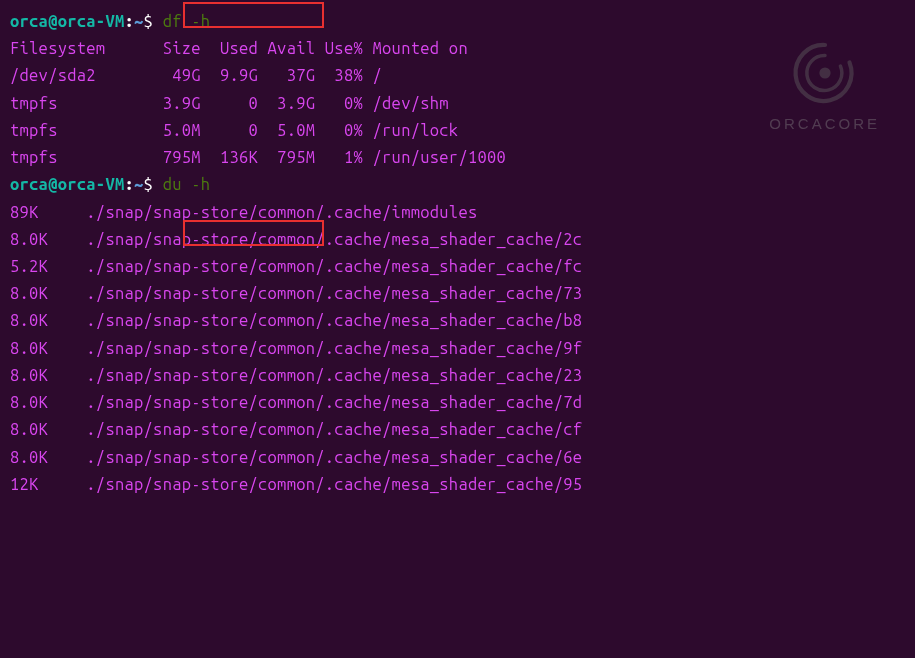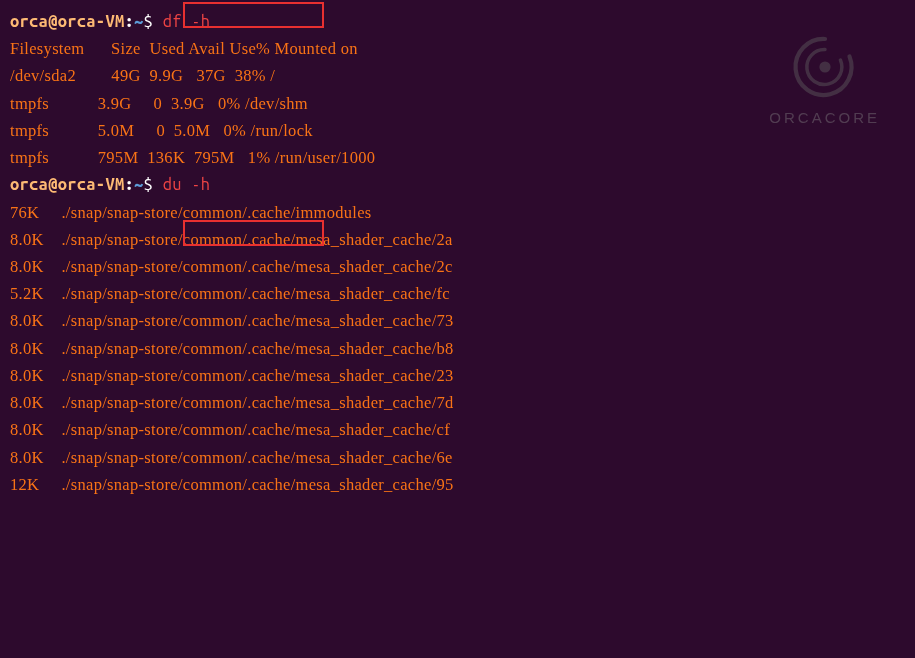--- a/index.html
+++ b/index.html
@@ -17,51 +17,50 @@
       overflow: hidden;
       padding: 8px 10px;
       position: relative;
       line-height: 1.65;
       letter-spacing: 0.3px;
     }
     .prompt-line {
       white-space: pre;
     }
     .prompt-user {
-      color: #fdba74;
+      color: #14b8a6;
       font-weight: bold;
     }
     .prompt-sep {
       color: #ffffff;
       font-weight: bold;
     }
     .prompt-path {
       color: #5c9cd8;
       font-weight: bold;
     }
     .prompt-dollar {
       color: #ffffff;
     }
     .command {
-      color: #ef4444;
+      color: #4d7c0f;
     }
     .output-line {
       white-space: pre;
-      color: #f97316;
-      font-family: Liberation Serif, serif;
+      color: #d946ef;
     }
     .highlight-box {
       position: absolute;
       border: 2px solid #e83030;
       background: transparent;
       pointer-events: none;
     }
     .watermark {
       position: absolute;
-      top: 32px;
+      top: 38px;
       right: 35px;
       text-align: center;
       opacity: 0.4;
       pointer-events: none;
     }
     .watermark svg {
       display: block;
       margin: 0 auto;
     }
     .watermark-text {
@@ -80,26 +79,26 @@
   <div class="prompt-line"><span class="prompt-user">orca@orca-VM</span><span class="prompt-sep">:</span><span class="prompt-path">~</span><span class="prompt-dollar">$</span> <span class="command">df -h</span></div>
 
   <div class="output-line">Filesystem      Size  Used Avail Use% Mounted on</div>
   <div class="output-line">/dev/sda2        49G  9.9G   37G  38% /</div>
   <div class="output-line">tmpfs           3.9G     0  3.9G   0% /dev/shm</div>
   <div class="output-line">tmpfs           5.0M     0  5.0M   0% /run/lock</div>
   <div class="output-line">tmpfs           795M  136K  795M   1% /run/user/1000</div>
 
   <div class="prompt-line"><span class="prompt-user">orca@orca-VM</span><span class="prompt-sep">:</span><span class="prompt-path">~</span><span class="prompt-dollar">$</span> <span class="command">du -h</span></div>
 
-  <div class="output-line">76K     ./snap/snap-store/common/.cache/immodules</div>
-  <div class="output-line">8.0K    ./snap/snap-store/common/.cache/mesa_shader_cache/2a</div>
+  <div class="output-line">89K     ./snap/snap-store/common/.cache/immodules</div>
   <div class="output-line">8.0K    ./snap/snap-store/common/.cache/mesa_shader_cache/2c</div>
   <div class="output-line">5.2K    ./snap/snap-store/common/.cache/mesa_shader_cache/fc</div>
   <div class="output-line">8.0K    ./snap/snap-store/common/.cache/mesa_shader_cache/73</div>
   <div class="output-line">8.0K    ./snap/snap-store/common/.cache/mesa_shader_cache/b8</div>
+  <div class="output-line">8.0K    ./snap/snap-store/common/.cache/mesa_shader_cache/9f</div>
   <div class="output-line">8.0K    ./snap/snap-store/common/.cache/mesa_shader_cache/23</div>
   <div class="output-line">8.0K    ./snap/snap-store/common/.cache/mesa_shader_cache/7d</div>
   <div class="output-line">8.0K    ./snap/snap-store/common/.cache/mesa_shader_cache/cf</div>
   <div class="output-line">8.0K    ./snap/snap-store/common/.cache/mesa_shader_cache/6e</div>
   <div class="output-line">12K     ./snap/snap-store/common/.cache/mesa_shader_cache/95</div>
 
 </div>
 
 <div class="highlight-box" style="top:2px; left:183px; width:141px; height:26px;"></div>
 <div class="highlight-box" style="top:220px; left:183px; width:141px; height:26px;"></div>

